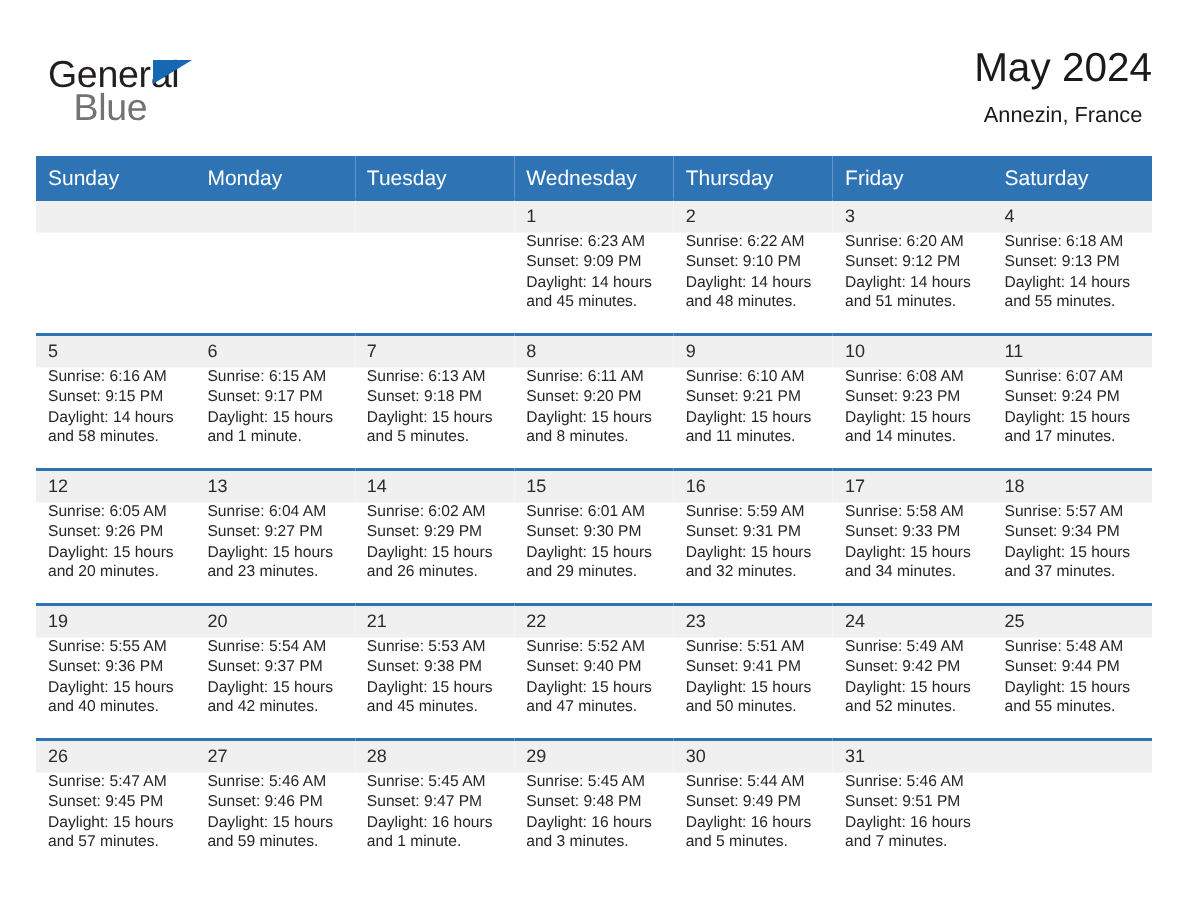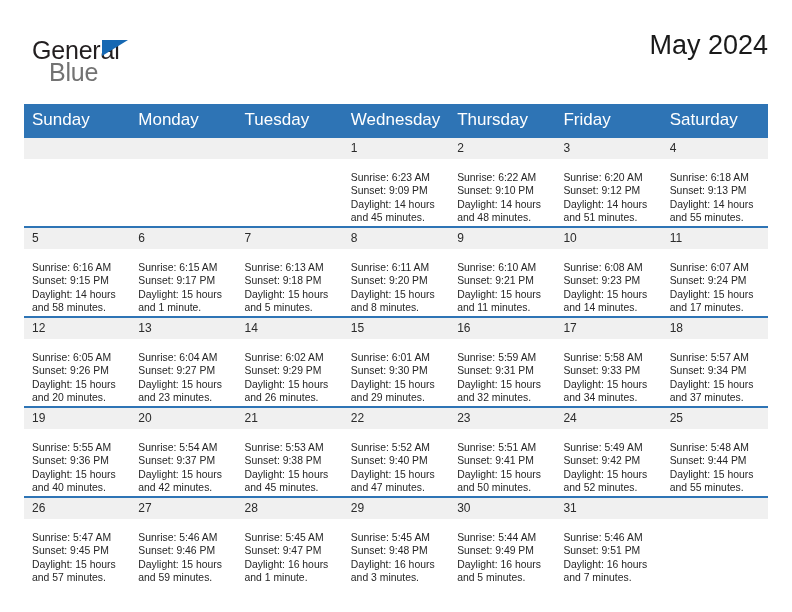--- a/index.html
+++ b/index.html
@@ -89,21 +89,21 @@
     position: absolute;
     left: 24px;
     top: 104px;
     width: 744px;
     border-collapse: collapse;
     table-layout: fixed;
   }
   .calendar th {
     background: #2e74b5;
     color: #ffffff;
-    font-size: 17px;
+    font-size: 14px;
     font-weight: normal;
     text-align: left;
     padding: 6px 0 6px 8px;
     height: 11px;
     border: none;
   }
   .calendar td {
     width: 106.28px;
     vertical-align: top;
     padding: 0;
@@ -120,21 +120,21 @@
     font-size: 12px;
     color: #2b2b2b;
     padding: 3px 0 4px 8px;
     line-height: 14px;
     min-height: 14px;
   }
   .daynum.empty {
     color: transparent;
   }
   .info {
-    padding: 12px 5px 0 8px;
+    padding: 0 5px 0 8px;
     font-size: 10.4px;
     line-height: 13.4px;
     color: #262626;
   }
   .info div {
     white-space: nowrap;
   }
 </style>
 </head>
 <body>
@@ -144,20 +144,21 @@
   <div class="header">
 
     <div class="brand">
       <span class="brand-general">General</span>
       <span class="brand-tri"></span>
       <span class="brand-blue">Blue</span>
     </div>
 
     <div class="title-block">
       <div class="cal-title">May 2024</div>
+      <div class="cal-sub">Annezin, France</div>
     </div>
 
   </div>
 
   <table class="calendar">
     <thead>
       <tr id="weekday-row">
           <th>Sunday</th>
           <th>Monday</th>
           <th>Tuesday</th>

